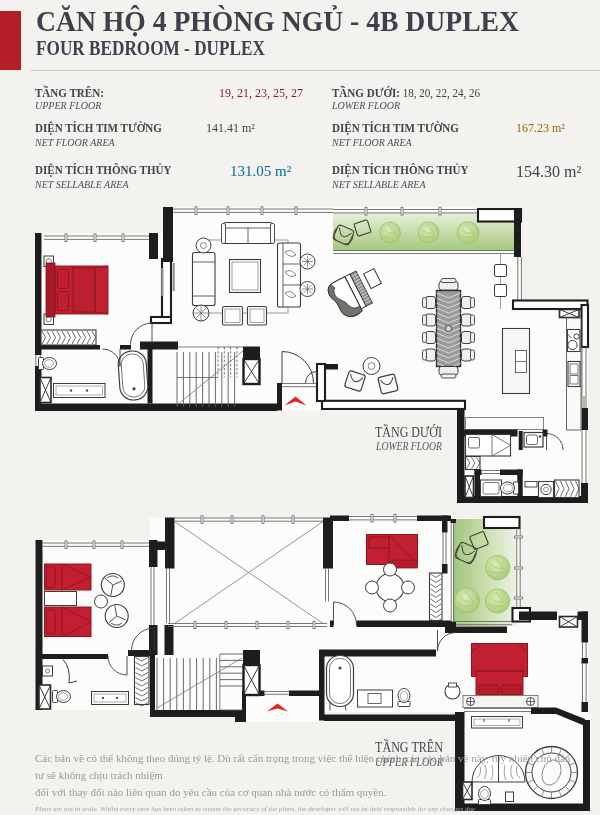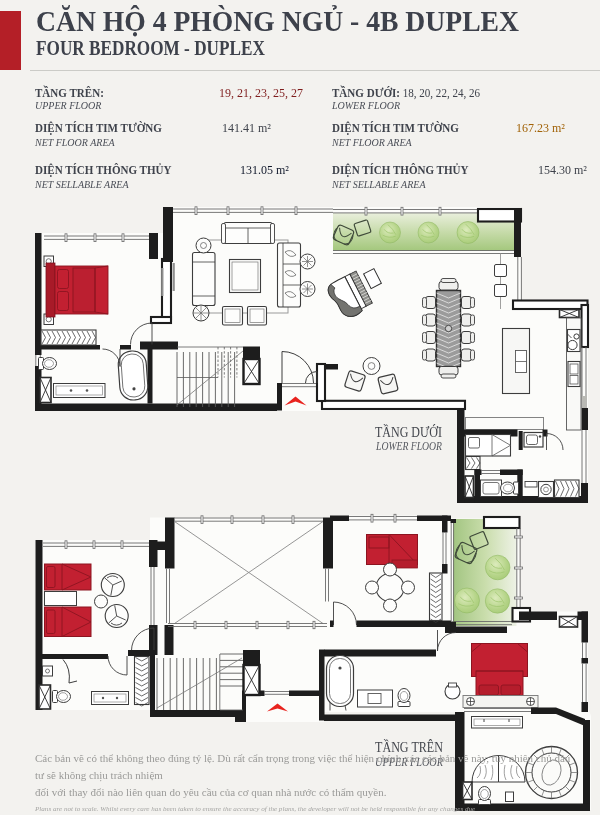--- a/index.html
+++ b/index.html
@@ -18,36 +18,36 @@
 <div class="abs" style="left:35px;top:100px;font-size:10px;font-style:italic;color:#4a4e57">UPPER FLOOR</div>
 
 <div class="abs" style="left:219px;top:86px;font-size:12px;color:#7f1d1d">19, 21, 23, 25, 27</div>
 
 <div class="abs" style="left:332px;top:86px;font-size:12px;font-weight:bold;color:#3f434c;transform:scaleX(0.92);transform-origin:0 0">TẦNG DƯỚI: <span style="font-weight:normal">18, 20, 22, 24, 26</span></div>
 <div class="abs" style="left:332px;top:100px;font-size:10px;font-style:italic;color:#4a4e57">LOWER FLOOR</div>
 
 <div class="abs" style="left:35px;top:121px;font-size:12px;font-weight:bold;color:#3f434c;transform:scaleX(0.92);transform-origin:0 0">DIỆN TÍCH TIM TƯỜNG</div>
 <div class="abs" style="left:35px;top:137px;font-size:10px;font-style:italic;color:#4a4e57">NET FLOOR AREA</div>
 
-<div class="abs" style="left:222px;top:121px;font-size:12px;color:#3f434c">141.41 m²</div>
+<div class="abs" style="left:206px;top:121px;font-size:12px;color:#3f434c">141.41 m²</div>
 
 <div class="abs" style="left:332px;top:121px;font-size:12px;font-weight:bold;color:#3f434c;transform:scaleX(0.92);transform-origin:0 0">DIỆN TÍCH TIM TƯỜNG</div>
 <div class="abs" style="left:332px;top:137px;font-size:10px;font-style:italic;color:#4a4e57">NET FLOOR AREA</div>
 
 <div class="abs" style="left:516px;top:121px;font-size:12px;color:#a16207">167.23 m²</div>
 
 <div class="abs" style="left:35px;top:163px;font-size:12px;font-weight:bold;color:#3f434c;transform:scaleX(0.92);transform-origin:0 0">DIỆN TÍCH THÔNG THỦY</div>
 <div class="abs" style="left:35px;top:179px;font-size:10px;font-style:italic;color:#4a4e57">NET SELLABLE AREA</div>
 
-<div class="abs" style="left:240px;top:163px;font-size:12px;color:#0f172a">131.05 m²</div>
+<div class="abs" style="left:230px;top:163px;font-size:15px;color:#0369a1">131.05 m²</div>
 
 <div class="abs" style="left:332px;top:163px;font-size:12px;font-weight:bold;color:#3f434c;transform:scaleX(0.92);transform-origin:0 0">DIỆN TÍCH THÔNG THỦY</div>
 <div class="abs" style="left:332px;top:179px;font-size:10px;font-style:italic;color:#4a4e57">NET SELLABLE AREA</div>
 
-<div class="abs" style="left:538px;top:163px;font-size:12px;color:#3f434c">154.30 m²</div>
+<div class="abs" style="left:516px;top:163px;font-size:16px;color:#3f434c">154.30 m²</div>
 
 <svg class="abs" style="left:0;top:0" width="600" height="815" viewBox="0 0 600 815">
 <defs>
 <linearGradient id="balG" x1="0" y1="0" x2="0" y2="1">
 <stop offset="0" stop-color="#e9efdc"></stop>
         <stop offset="0.55" stop-color="#c3d9a5"></stop>
         <stop offset="1" stop-color="#a3c77c"></stop>
 </linearGradient>
 <linearGradient id="balG2" x1="0" y1="0" x2="1" y2="0">
 <stop offset="0" stop-color="#a2c581"></stop>

